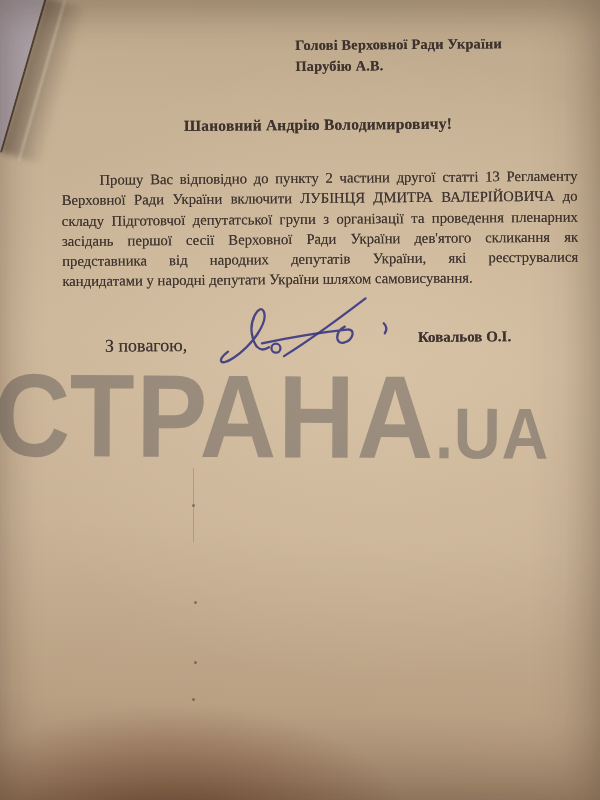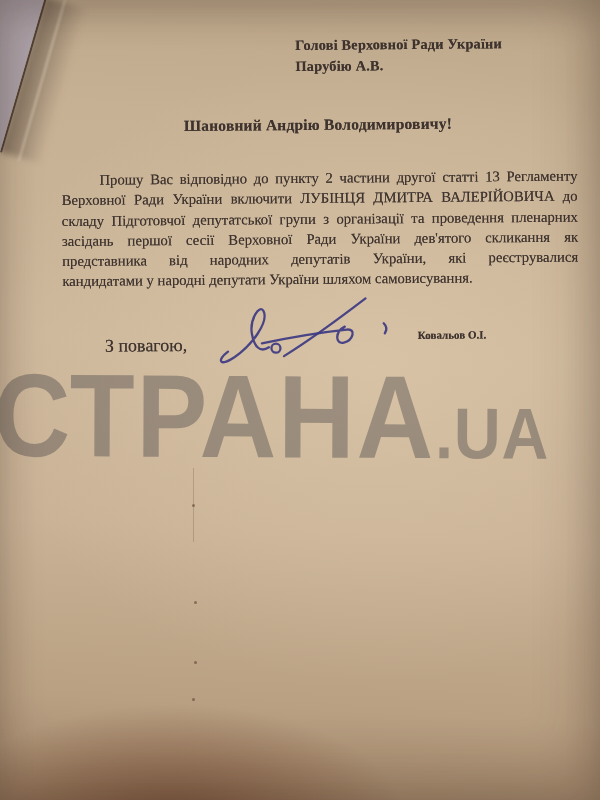--- a/index.html
+++ b/index.html
@@ -63,21 +63,21 @@
     font-weight: bold; font-size: 15.5px; letter-spacing: 0.2px;
   }
   .body-block {
     position: absolute; left: 62px; top: 168px; width: 516px;
     font-size: 14.7px; line-height: 20.3px;
   }
   .jline { text-align: justify; text-align-last: justify; }
   .jline.indent { text-indent: 38px; }
   .lastline { text-align: left; }
   .closing  { position: absolute; left: 104px; top: 334px; font-weight: normal; font-size: 18px; }
-  .signer   { position: absolute; left: 417px; top: 330px; font-weight: bold; font-size: 11px; }
+  .signer   { position: absolute; left: 417px; top: 330px; font-weight: bold; font-size: 15px; }
 
   .signature { position: absolute; left: 213px; top: 294px; }
   .signature path, .signature circle { stroke: #3d3a82; fill: none; stroke-width: 2.3; stroke-linecap: round; opacity: 0.92; }
 
   
   .dot { position: absolute; width: 3px; height: 3px; border-radius: 50%;
          background: rgba(90,55,40,0.55); filter: blur(0.4px); }
   .fold-mark { position: absolute; left: 193px; top: 468px; width: 1px; height: 74px;
                background: rgba(100,70,50,0.25); filter: blur(0.6px); }
 

